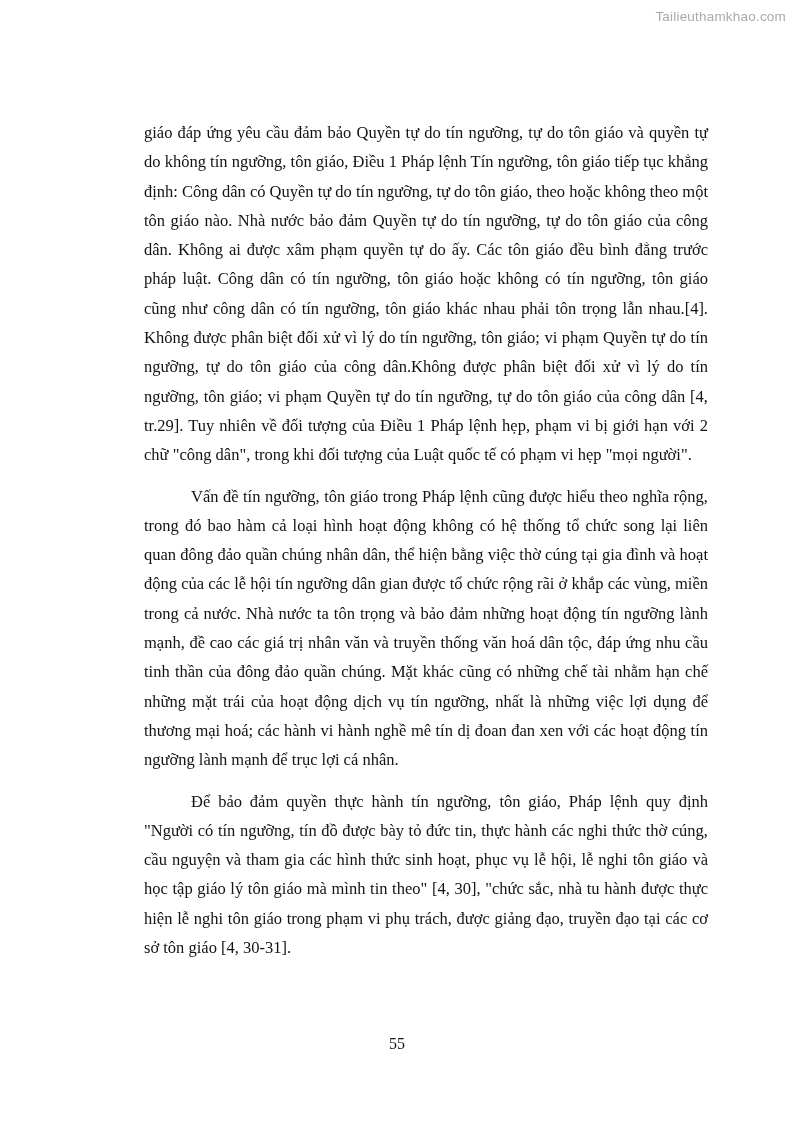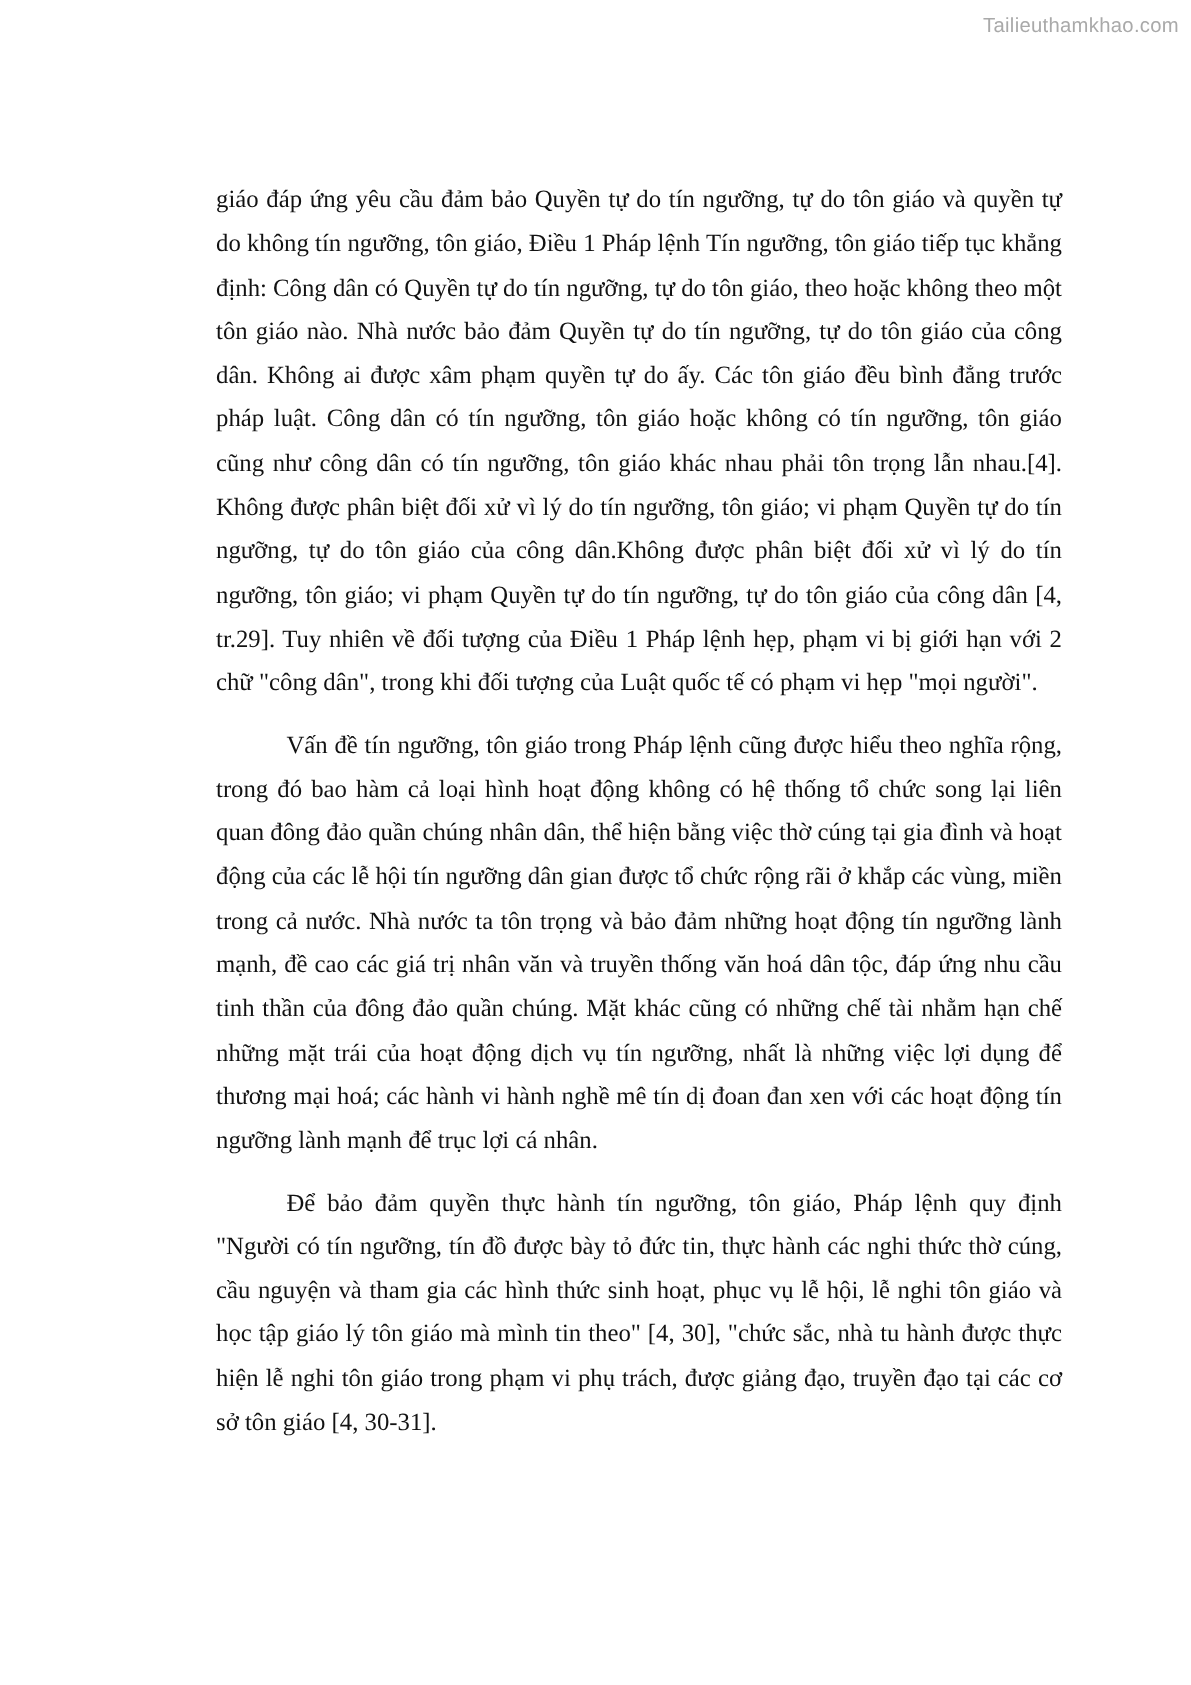--- a/index.html
+++ b/index.html
@@ -59,14 +59,15 @@
 <div class="page">
 
   <div class="watermark">Tailieuthamkhao.com</div>
 
   <div class="content">
     <p class="para">giáo đáp ứng yêu cầu đảm bảo Quyền tự do tín ngưỡng, tự do tôn giáo và quyền tự do không tín ngưỡng, tôn giáo, Điều 1 Pháp lệnh Tín ngưỡng, tôn giáo tiếp tục khẳng định: Công dân có Quyền tự do tín ngưỡng, tự do tôn giáo, theo hoặc không theo một tôn giáo nào. Nhà nước bảo đảm Quyền tự do tín ngưỡng, tự do tôn giáo của công dân. Không ai được xâm phạm quyền tự do ấy. Các tôn giáo đều bình đẳng trước pháp luật. Công dân có tín ngưỡng, tôn giáo hoặc không có tín ngưỡng, tôn giáo cũng như công dân có tín ngưỡng, tôn giáo khác nhau phải tôn trọng lẫn nhau.[4]. Không được phân biệt đối xử vì lý do tín ngưỡng, tôn giáo; vi phạm Quyền tự do tín ngưỡng, tự do tôn giáo của công dân.Không được phân biệt đối xử vì lý do tín ngưỡng, tôn giáo; vi phạm Quyền tự do tín ngưỡng, tự do tôn giáo của công dân [4, tr.29]. Tuy nhiên về đối tượng của Điều 1 Pháp lệnh hẹp, phạm vi bị giới hạn với 2 chữ "công dân", trong khi đối tượng của Luật quốc tế có phạm vi hẹp "mọi người".</p>
     <p class="para indent">Vấn đề tín ngưỡng, tôn giáo trong Pháp lệnh cũng được hiểu theo nghĩa rộng, trong đó bao hàm cả loại hình hoạt động không có hệ thống tổ chức song lại liên quan đông đảo quần chúng nhân dân, thể hiện bằng việc thờ cúng tại gia đình và hoạt động của các lễ hội tín ngưỡng dân gian được tổ chức rộng rãi ở khắp các vùng, miền trong cả nước. Nhà nước ta tôn trọng và bảo đảm những hoạt động tín ngưỡng lành mạnh, đề cao các giá trị nhân văn và truyền thống văn hoá dân tộc, đáp ứng nhu cầu tinh thần của đông đảo quần chúng. Mặt khác cũng có những chế tài nhằm hạn chế những mặt trái của hoạt động dịch vụ tín ngưỡng, nhất là những việc lợi dụng để thương mại hoá; các hành vi hành nghề mê tín dị đoan đan xen với các hoạt động tín ngưỡng lành mạnh để trục lợi cá nhân.</p>
     <p class="para indent">Để bảo đảm quyền thực hành tín ngưỡng, tôn giáo, Pháp lệnh quy định "Người có tín ngưỡng, tín đồ được bày tỏ đức tin, thực hành các nghi thức thờ cúng, cầu nguyện và tham gia các hình thức sinh hoạt, phục vụ lễ hội, lễ nghi tôn giáo và học tập giáo lý tôn giáo mà mình tin theo" [4, 30], "chức sắc, nhà tu hành được thực hiện lễ nghi tôn giáo trong phạm vi phụ trách, được giảng đạo, truyền đạo tại các cơ sở tôn giáo [4, 30-31].</p>
   </div>
 
+  <div class="page-number">55</div>
 
 </div>
 
 </body></html>

